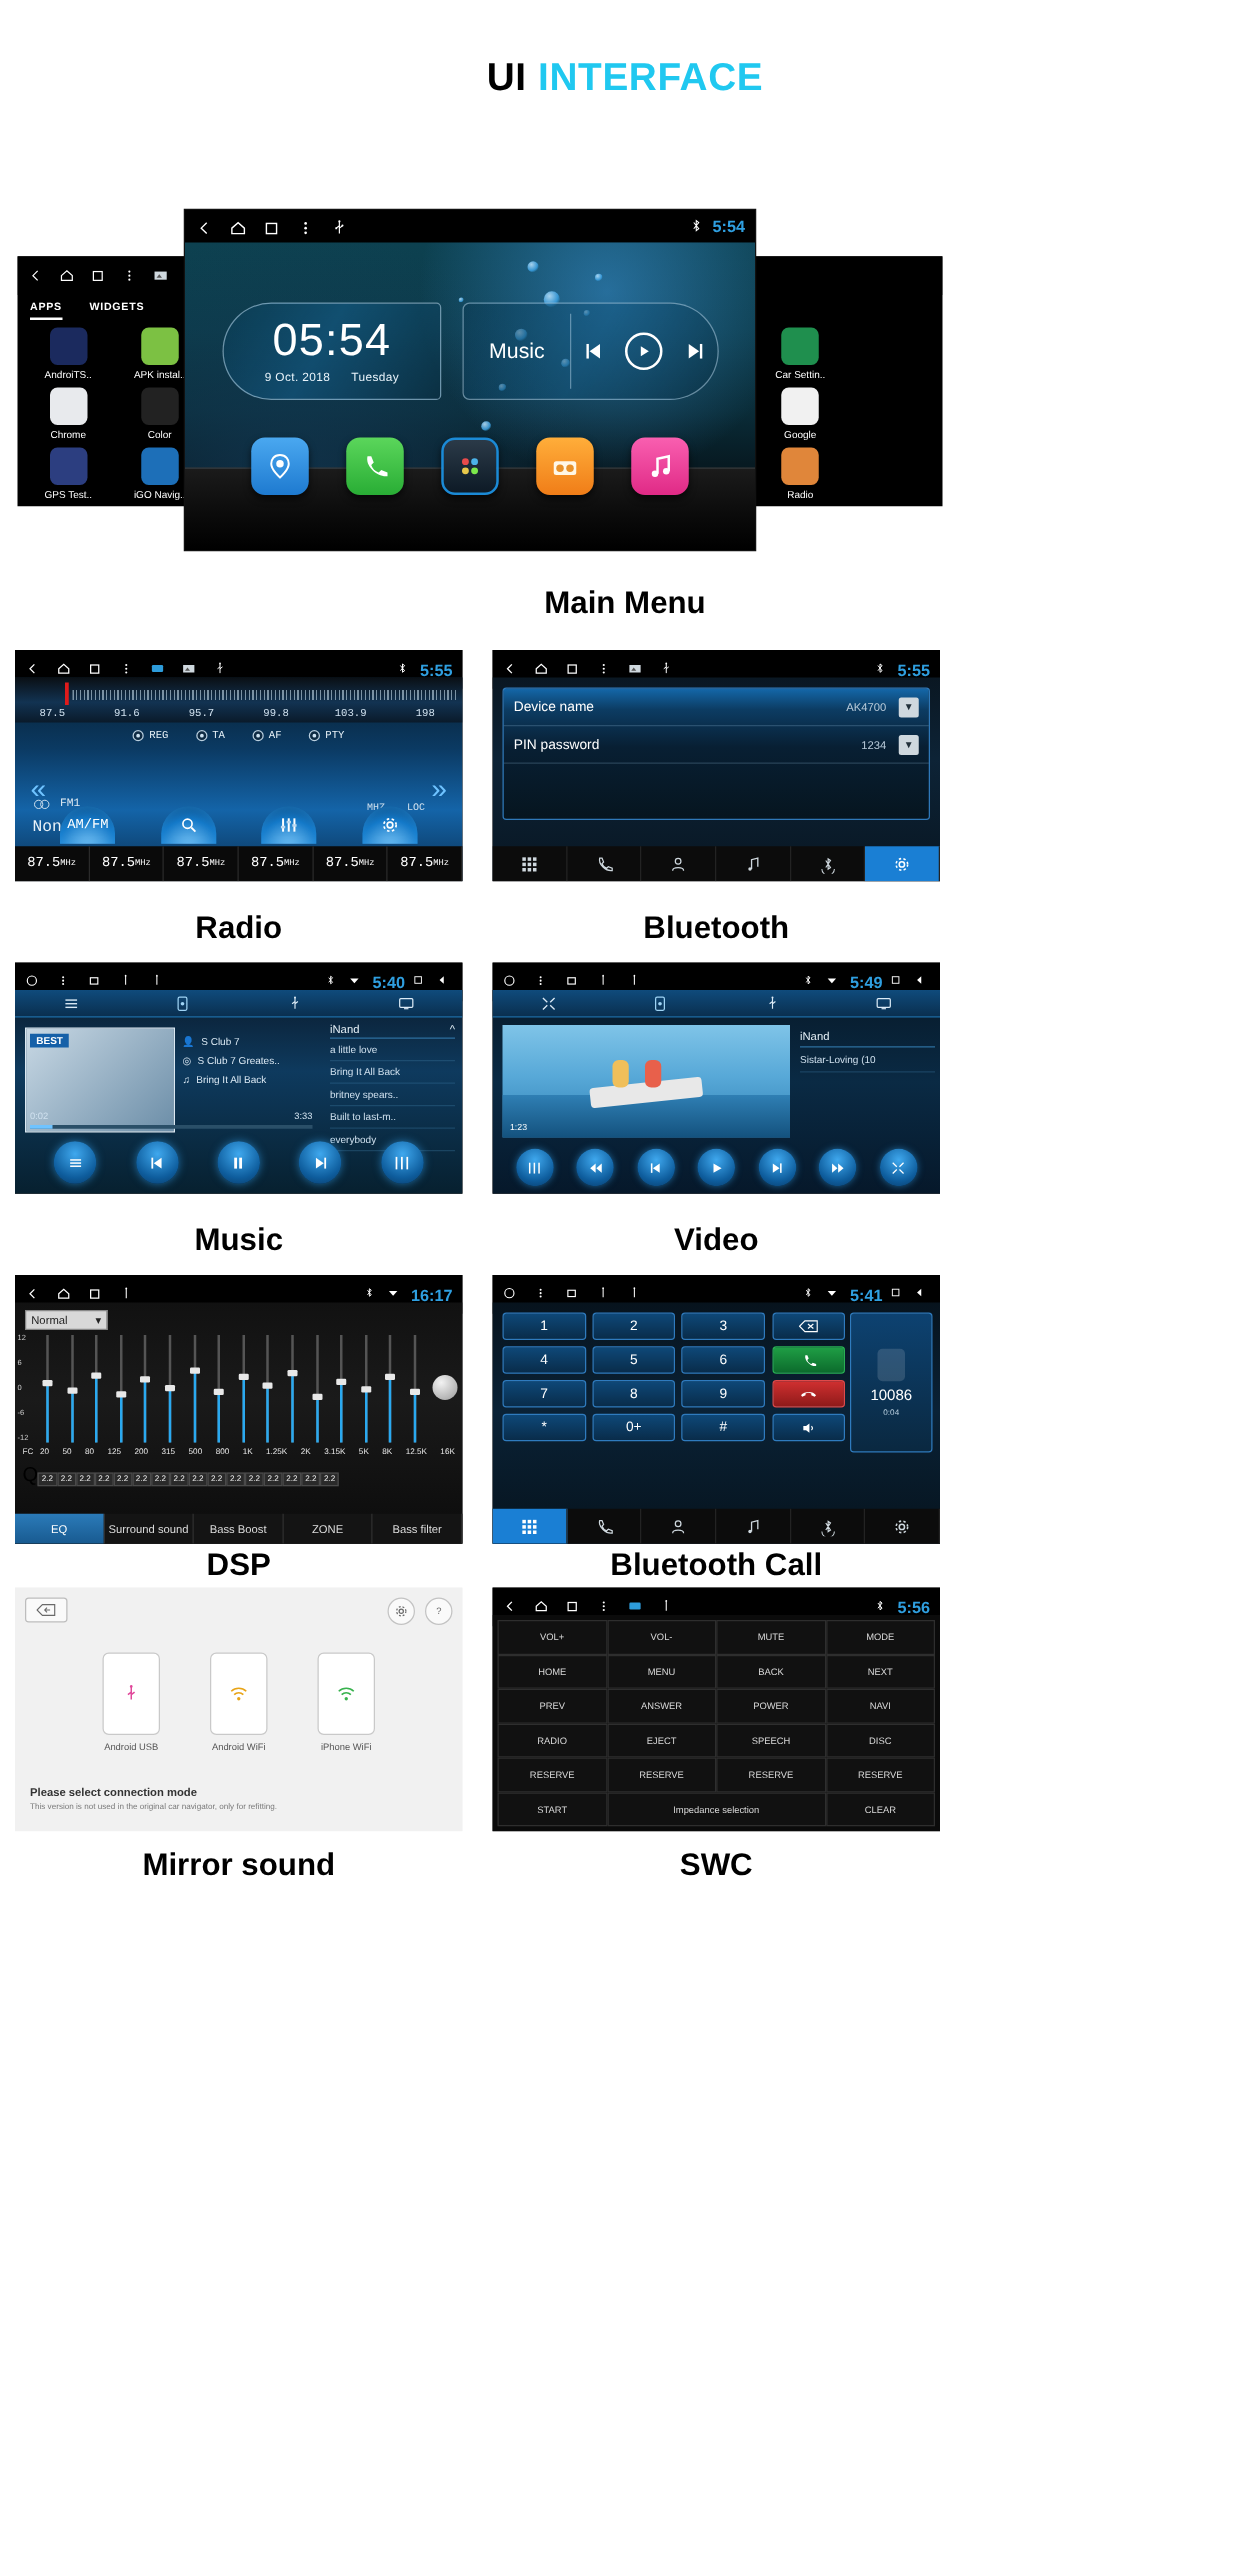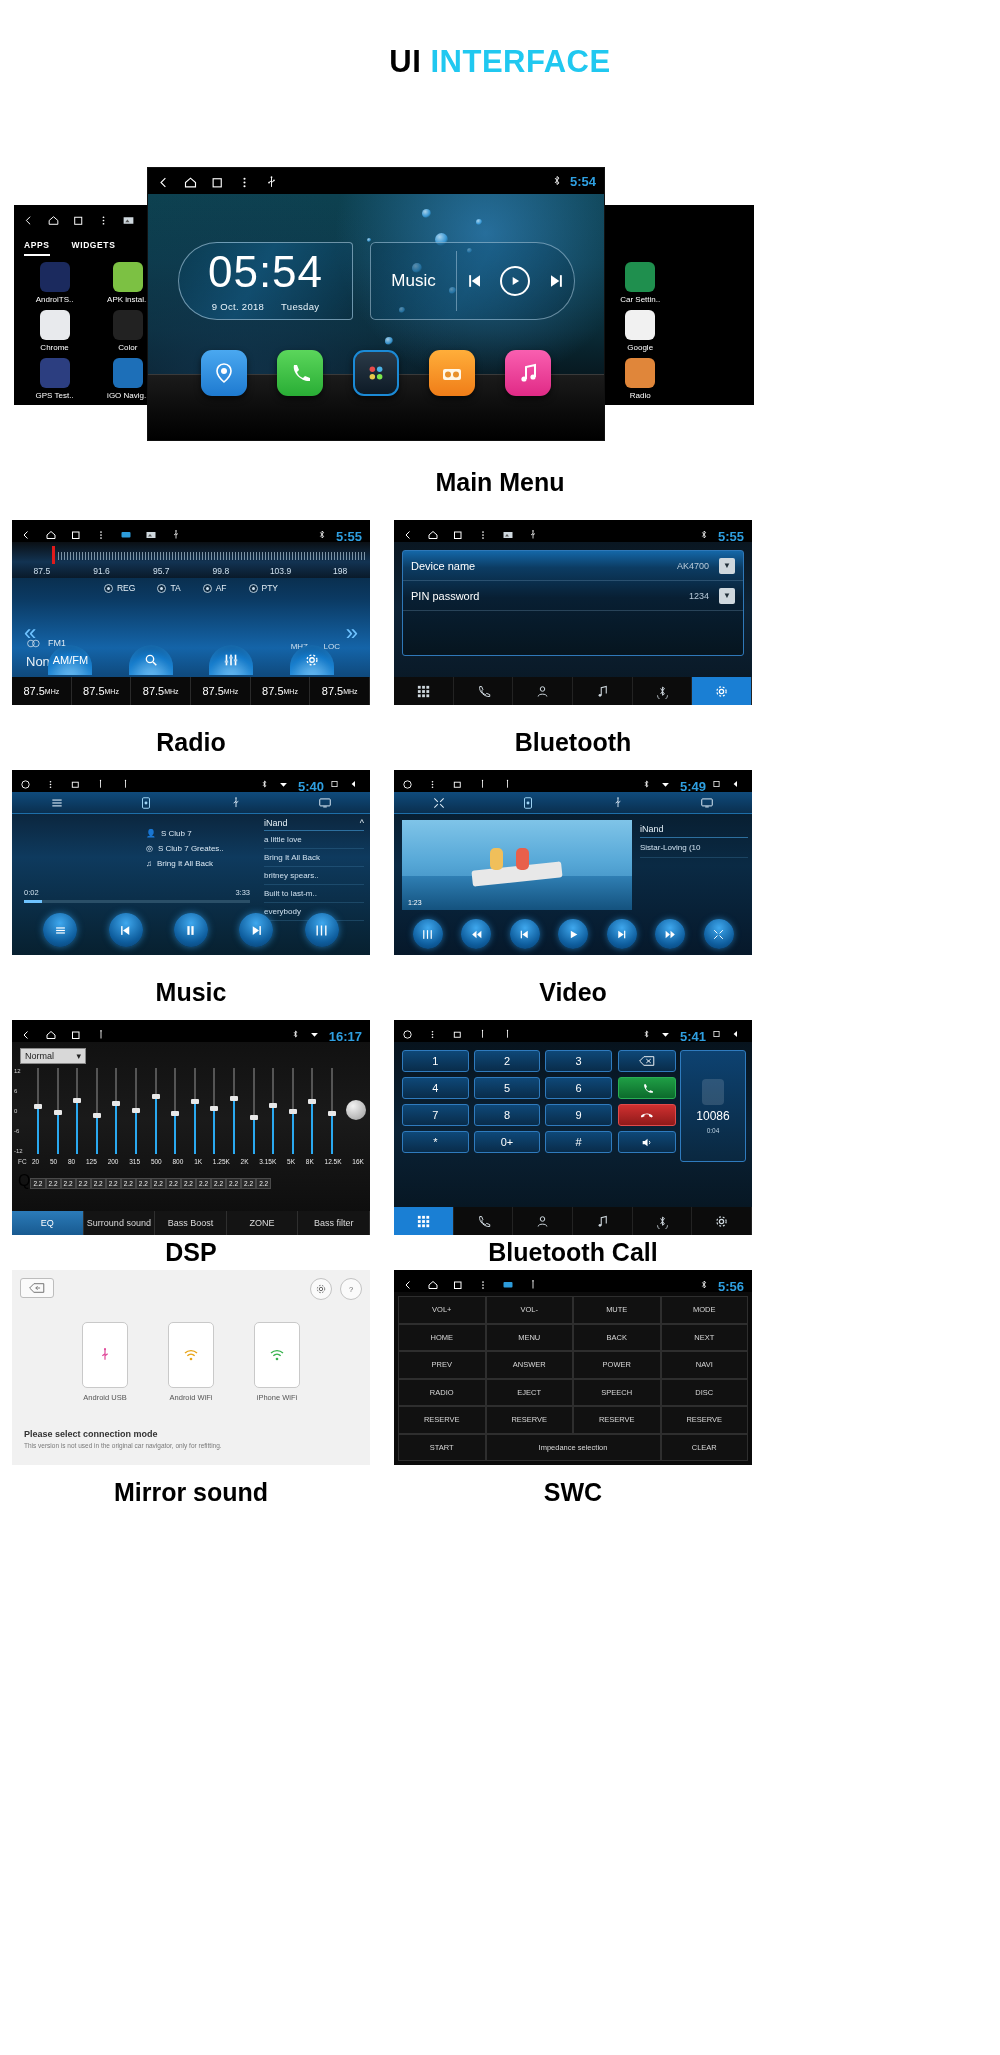--- a/index.html
+++ b/index.html
@@ -70,21 +70,21 @@
     background: radial-gradient(circle at 35% 30%, #bfe6ff, #3a9fe0 55%, rgba(30,110,170,0) 75%);
     opacity:.85;
   }
   .clockwidget {
     position:absolute; left:30px; top:48px; width:175px; height:78px;
     border:1px solid rgba(190,220,240,.55);
     border-radius:40px 4px 4px 40px;
     background: linear-gradient(120deg, rgba(10,60,85,.5), rgba(20,95,140,.55) 45%, rgba(8,45,65,.4));
     display:flex; flex-direction:column; align-items:center; justify-content:center;
   }
-  .clockwidget .time { color:#fff; font-size:44px; letter-spacing:1px; line-height:1; font-weight:300;}
+  .clockwidget .time { color:#fff; font-size:36px; letter-spacing:1px; line-height:1; font-weight:300;}
   .clockwidget .dt { color:#e9f4fb; font-size:9.5px; margin-top:7px; letter-spacing:.3px;}
   .clockwidget .dt span { margin:0 7px; }
   .musicwidget {
     position:absolute; left:222px; top:48px; width:205px; height:78px;
     border:1px solid rgba(190,220,240,.5);
     border-radius:6px 42px 42px 6px;
     background: linear-gradient(120deg, rgba(10,55,80,.45), rgba(18,85,125,.5) 50%, rgba(6,40,58,.35));
     display:flex; align-items:center;
   }
   .musicwidget .mlabel { color:#fff; font-size:17px; width:86px; text-align:center;
@@ -117,21 +117,21 @@
   .dw-cell .ic { width:30px; height:30px; border-radius:6px; }
   .dw-cell .lb { color:#fff; font-size:8px; white-space:nowrap; }
 
   
   .sm { width:358px; height:185px; }
   .radio-body, .bt-body, .mus-body, .vid-body, .dsp-body, .call-body, .mir-body, .swc-body {
     position:absolute; left:0; right:0; top:22px; bottom:0;
   }
 
   
-  .radio-body { background:linear-gradient(180deg,#071d2e 0%,#0b3a63 35%,#1464a8 65%,#0a2f52 100%); }
+  .radio-body { background:linear-gradient(180deg,#071d2e 0%,#0b3a63 35%,#1464a8 65%,#0a2f52 100%);font-family:Liberation Mono, monospace; }
   .rd-scale { position:relative; height:36px; background:linear-gradient(180deg,#0a0f14,#123352 55%,#0a1a2a);}
   .rd-ticks { position:absolute; left:46px; right:4px; top:10px; height:8px;
       background:repeating-linear-gradient(90deg,#9fb6c6 0 1px, transparent 1px 3px); opacity:.75;}
   .rd-needle { position:absolute; left:40px; top:4px; width:3px; height:18px; background:#e01b1b;}
   .rd-nums { position:absolute; left:0; right:0; bottom:2px; display:flex; }
   .rd-nums span { flex:1; text-align:center; color:#cfe0ee; font-size:8.5px;}
   .rd-opts { display:flex; justify-content:center; gap:22px; padding:5px 0 2px; }
   .rd-opt { color:#e6f0f7; font-size:8.5px; display:flex; align-items:center; gap:4px;}
   .rd-dot { width:9px;height:9px;border-radius:50%;border:1.5px solid #b9cede;background:#0e2a42;
     display:inline-block; position:relative;}
@@ -886,20 +886,25 @@
           </svg>
         </span>
       <span>
           <svg class="gi" width="14" height="14" viewBox="0 0 24 24">
             <rect x="3" y="5" width="18" height="12" rx="1.5" fill="none" stroke="#dbeaf6" stroke-width="1.7"></rect>
             <rect x="9" y="18" width="6" height="1.6" fill="#dbeaf6"></rect>
           </svg>
         </span>
     </div>
 
+    <div class="mus-art">
+      <div class="cover"></div>
+      <div style="position:absolute;left:4px;top:5px;background:#1560a8;color:#fff;font-size:8px;
+           padding:1px 5px;font-weight:bold;">BEST</div>
+    </div>
 
     <div class="mus-mid">
       <div class="r">
           <span>👤</span>
           <span>S Club 7</span>
         </div>
       <div class="r">
           <span>◎</span>
           <span>S Club 7 Greates..</span>
         </div>

